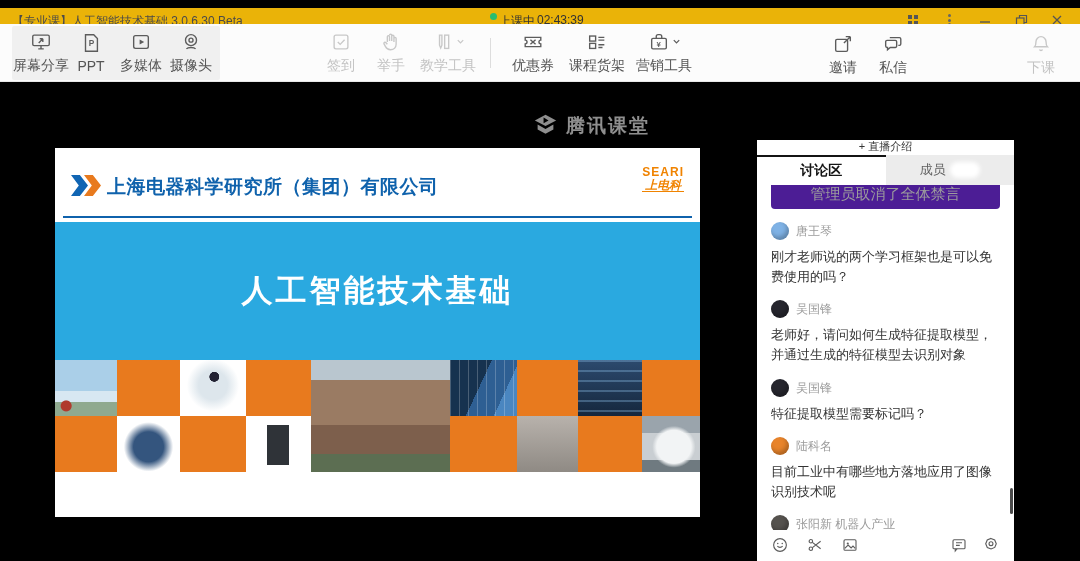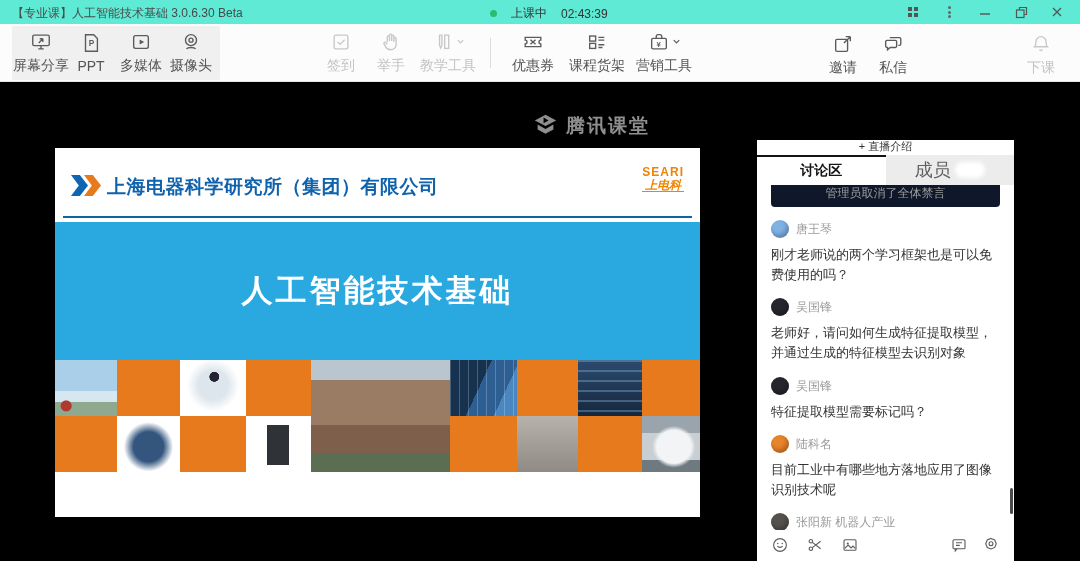--- a/index.html
+++ b/index.html
@@ -1,24 +1,24 @@
 <!DOCTYPE html>
 <html><head>
 <meta charset="utf-8">
 <style>
   * { margin:0; padding:0; box-sizing:border-box; }
   html,body { width:1080px; height:561px; overflow:hidden; background:#000;
               font-family:"Liberation Sans", sans-serif; }
   .app { position:relative; width:1080px; height:561px; background:#000; overflow:hidden; }
 
   
-  .titlebar { position:absolute; top:0; left:0; right:0; height:24px; background:#5eead4;
+  .titlebar { position:absolute; top:8px; left:0; right:0; height:24px; background:#eab308;
               display:flex; align-items:center; }
   .tb-title { position:absolute; left:12px; top:5px; font-size:12px; color:#4a4a4a; }
-  .tb-status { position:absolute; left:490px; top:5px; display:flex; align-items:center; gap:14px;
+  .tb-status { position:absolute; left:490px; top:5px; display:flex; gap:2px;
                font-size:12px; color:#333; }
   .dot { width:7px; height:7px; border-radius:50%; background:#2abd6f; }
   .winctrl { position:absolute; right:10px; top:0; height:24px; display:flex; align-items:center; gap:10px; }
   .wbtn { width:26px; height:22px; display:flex; align-items:center; justify-content:center; color:#555; }
   .gridic { display:grid; grid-template-columns:4px 4px; grid-gap:2px; }
   .gridic i { width:4px; height:4px; background:#555; display:block; }
   .kebab i { width:3px; height:3px; background:#666; border-radius:50%; display:block; margin:1.5px 0; }
 
   
   .toolbar { position:absolute; top:24px; left:0; right:0; height:58px; background:#fcfcfc;
@@ -85,25 +85,25 @@
       linear-gradient(180deg,#2c4a6e,#15273d); }
   .ph-car { background: radial-gradient(ellipse at 55% 55%, #f2f4f5 0 38%, rgba(0,0,0,0) 48%),
       linear-gradient(180deg,#9aa4ac 0 30%, #c9ced2 30% 78%, #6f7a80 78%); }
 
   
   .panel { position:absolute; top:92px; left:757px; width:257px; height:479px; background:#fff;margin-top:48px; }
   .live-intro { height:15px; text-align:center; font-size:11px; color:#333; line-height:13px; cursor:pointer; }
   .tabs { display:flex; height:30px; }
   .tab { flex:1; display:flex; align-items:center; justify-content:center; cursor:pointer; }
   .tab-discussion { background:#fff; border-top:2px solid #141414; font-weight:bold; font-size:14px; color:#141414; }
-  .tab-members { background:#ececec; font-size:18px; color:#5f5f5f; gap:4px; }
+  .tab-members { background:#ececec; font-size:13px; color:#5f5f5f; gap:4px; }
   .blur-oval { width:30px; height:16px; background:#fff; border-radius:8px; filter:blur(2px); }
 
   .chat { position:absolute; top:45px; left:0; right:0; height:345px; overflow:hidden; padding:0 14px; }
-  .sys { margin:-6px 0 0; background:#0f172a; color:#9c9c9c; font-size:12px; text-align:center;
+  .sys { margin:-6px 0 0; background:#4c1d95; color:#9c9c9c; font-size:15px; text-align:center;
          padding:6px 0 5px; border-radius:4px; }
   .msg-head { display:flex; align-items:flex-end; gap:7px; margin-top:13px; }
   .avatar { width:18px; height:18px; border-radius:50%; flex:0 0 18px;
             box-shadow:inset -2px -3px 4px rgba(0,0,0,.25); }
   .msg-name { font-size:12px; color:#9b9b9b; }
   .msg-text { font-size:13px; color:#333; margin-top:7px; line-height:1.55; word-break:break-all; }
   .emoji-row { display:flex; gap:3px; margin-top:6px; }
 
   .input-bar { position:absolute; top:392px; left:0; right:0; height:26px; display:flex;
                align-items:center; padding:0 14px; gap:17px; color:#5c5c5c; }

